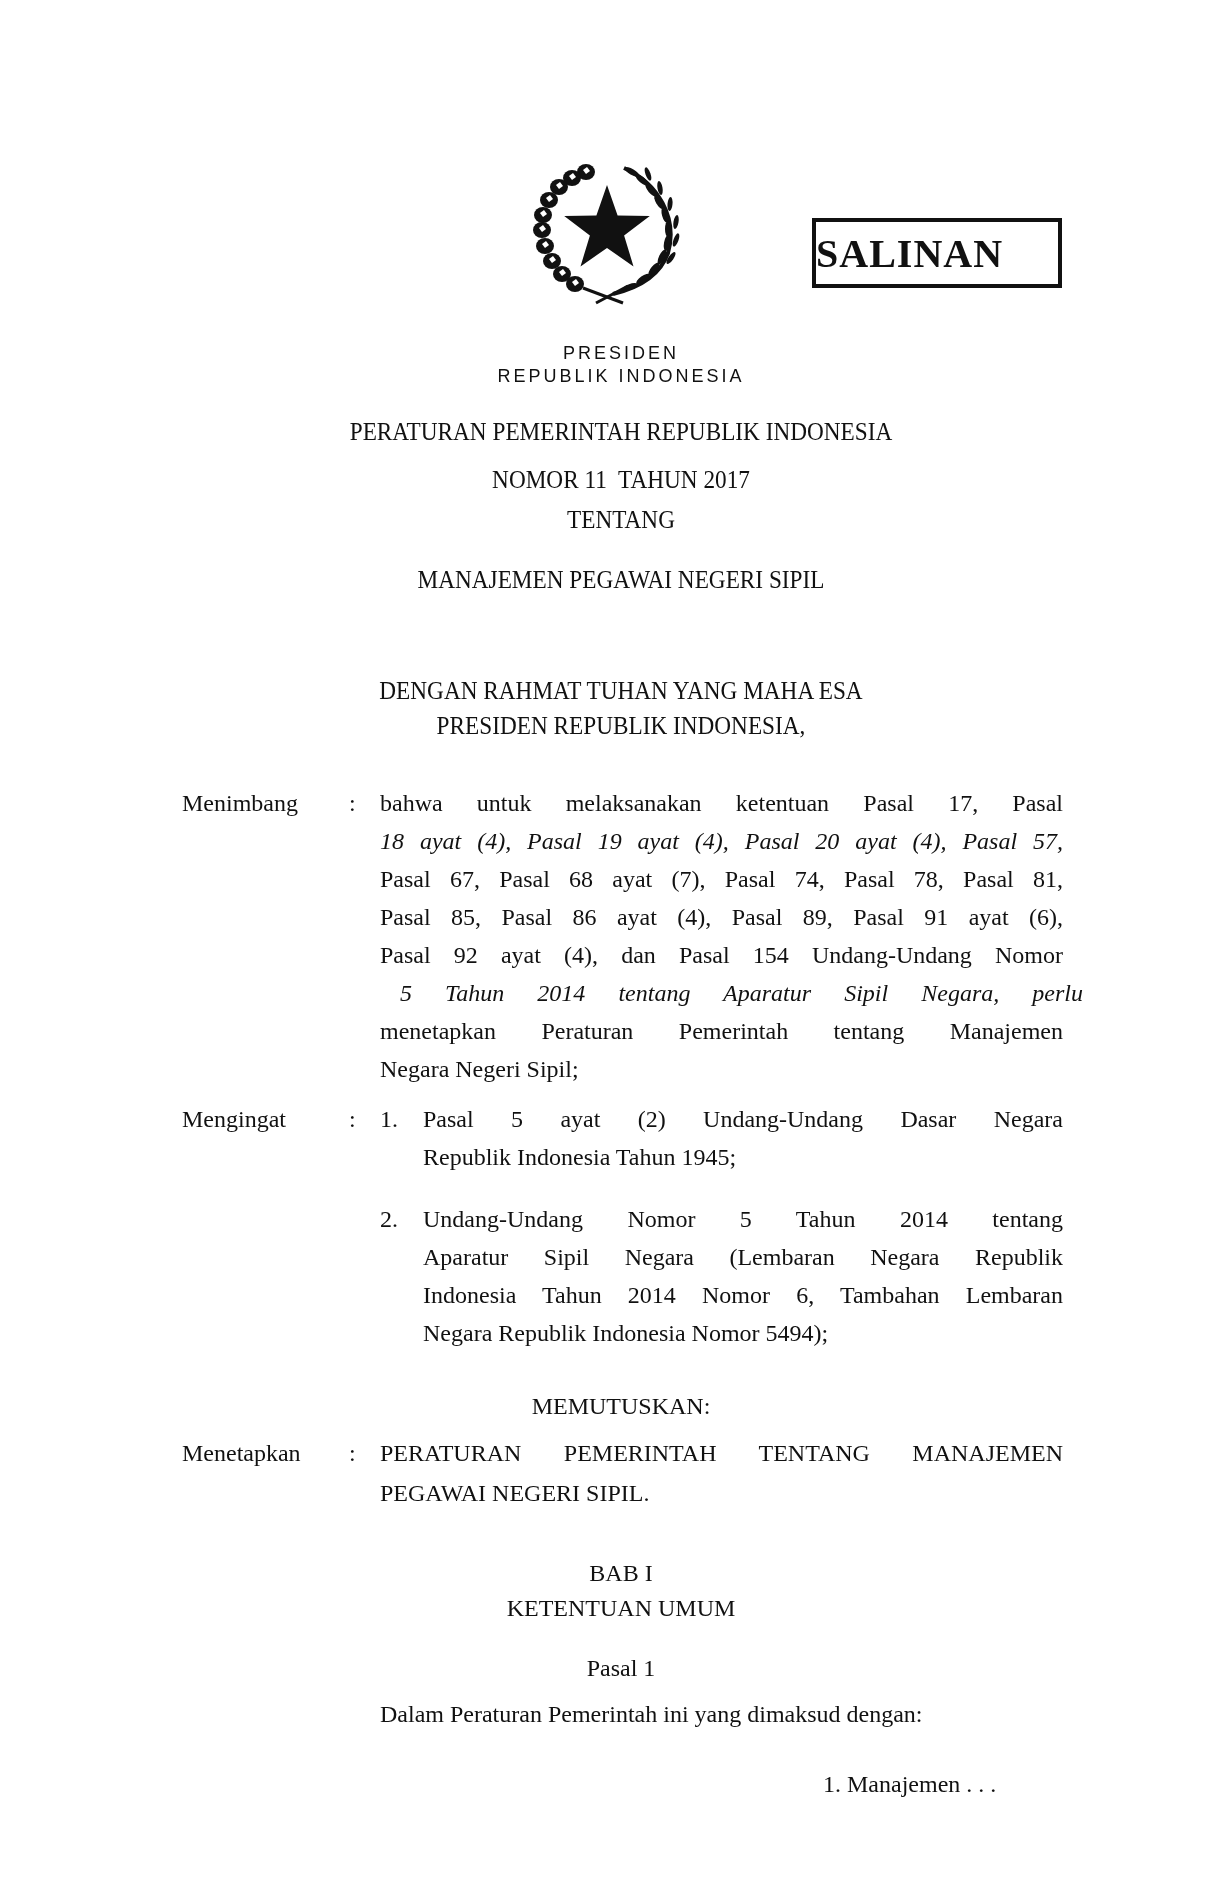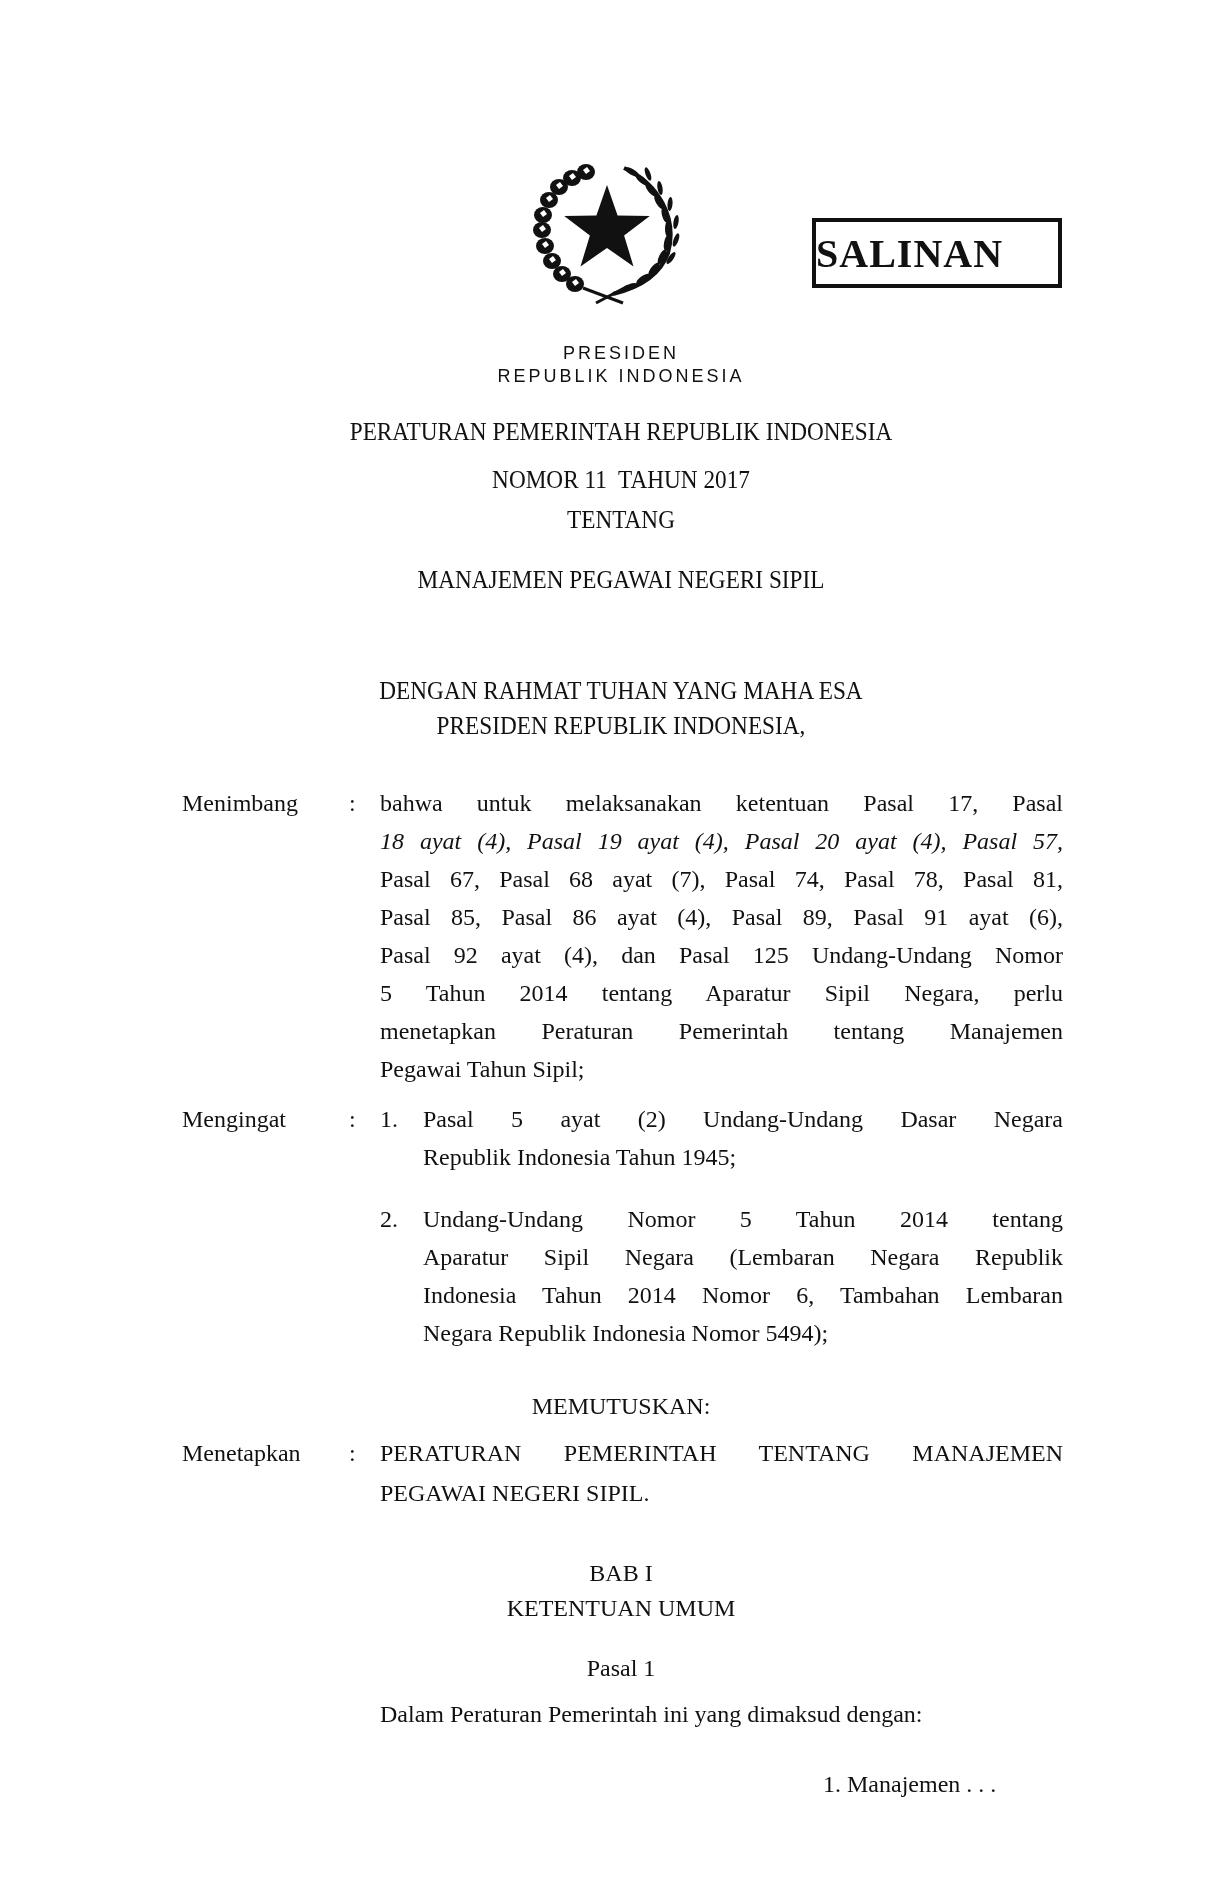--- a/index.html
+++ b/index.html
@@ -88,24 +88,24 @@
 
 <div class="center hdr" style="top:677px;">DENGAN RAHMAT TUHAN YANG MAHA ESA</div>
 <div class="center hdr" style="top:712px;">PRESIDEN REPUBLIK INDONESIA,</div>
 
 <div class="label" style="top:790px;">Menimbang</div>
 <div class="colon" style="top:790px;">:</div>
 <div class="jline" style="left: 380px; width: 683px; top: 790px; white-space: nowrap; word-spacing: 0px;">bahwa untuk melaksanakan ketentuan Pasal 17, Pasal</div>
 <div class="jline" style="left: 380px; width: 683px; top: 828px; white-space: nowrap; word-spacing: 0px; font-style: italic;">18 ayat (4), Pasal 19 ayat (4), Pasal 20 ayat (4), Pasal 57,</div>
 <div class="jline" style="left: 380px; width: 683px; top: 866px; white-space: nowrap; word-spacing: 0px;">Pasal 67, Pasal 68 ayat (7), Pasal 74, Pasal 78, Pasal 81,</div>
 <div class="jline" style="left: 380px; width: 683px; top: 904px; white-space: nowrap; word-spacing: 0px;">Pasal 85, Pasal 86 ayat (4), Pasal 89, Pasal 91 ayat (6),</div>
-<div class="jline" style="left: 380px; width: 683px; top: 942px; white-space: nowrap; word-spacing: 0px;">Pasal 92 ayat (4), dan Pasal 125 Undang-Undang Nomor</div>
-<div class="jline" style="left: 380px; width: 683px; top: 980px; white-space: nowrap; word-spacing: 0px;">5 Tahun 2014 tentang Aparatur Sipil Negara, perlu</div>
+<div class="jline" style="left: 380px; width: 683px; top: 942px; white-space: nowrap; word-spacing: 0px;">Pasal 92 ayat (4), dan Pasal 154 Undang-Undang Nomor</div>
+<div class="jline" style="left: 400px; width: 683px; top: 980px; white-space: nowrap; word-spacing: 0px; font-style: italic;">5 Tahun 2014 tentang Aparatur Sipil Negara, perlu</div>
 <div class="jline" style="left: 380px; width: 683px; top: 1018px; white-space: nowrap; word-spacing: 0px;">menetapkan Peraturan Pemerintah tentang Manajemen</div>
-<div class="para-line" style="left:380px; top:1056px;">Pegawai Tahun Sipil;</div>
+<div class="para-line" style="left:380px; top:1056px;">Negara Negeri Sipil;</div>
 
 <div class="label" style="top:1106px;">Mengingat</div>
 <div class="colon" style="top:1106px;">:</div>
 
 <div class="para-line" style="left:380px; top:1106px;">1.</div>
 <div class="jline" style="left: 423px; width: 640px; top: 1106px; white-space: nowrap; word-spacing: 0px;">Pasal 5 ayat (2) Undang-Undang Dasar Negara</div>
 <div class="para-line" style="left:423px; top:1144px;">Republik Indonesia Tahun 1945;</div>
 
 <div class="para-line" style="left:380px; top:1206px;">2.</div>
 <div class="jline" style="left: 423px; width: 640px; top: 1206px; white-space: nowrap; word-spacing: 0px; font-family: Liberation Serif, serif;">Undang-Undang Nomor 5 Tahun 2014 tentang</div>

